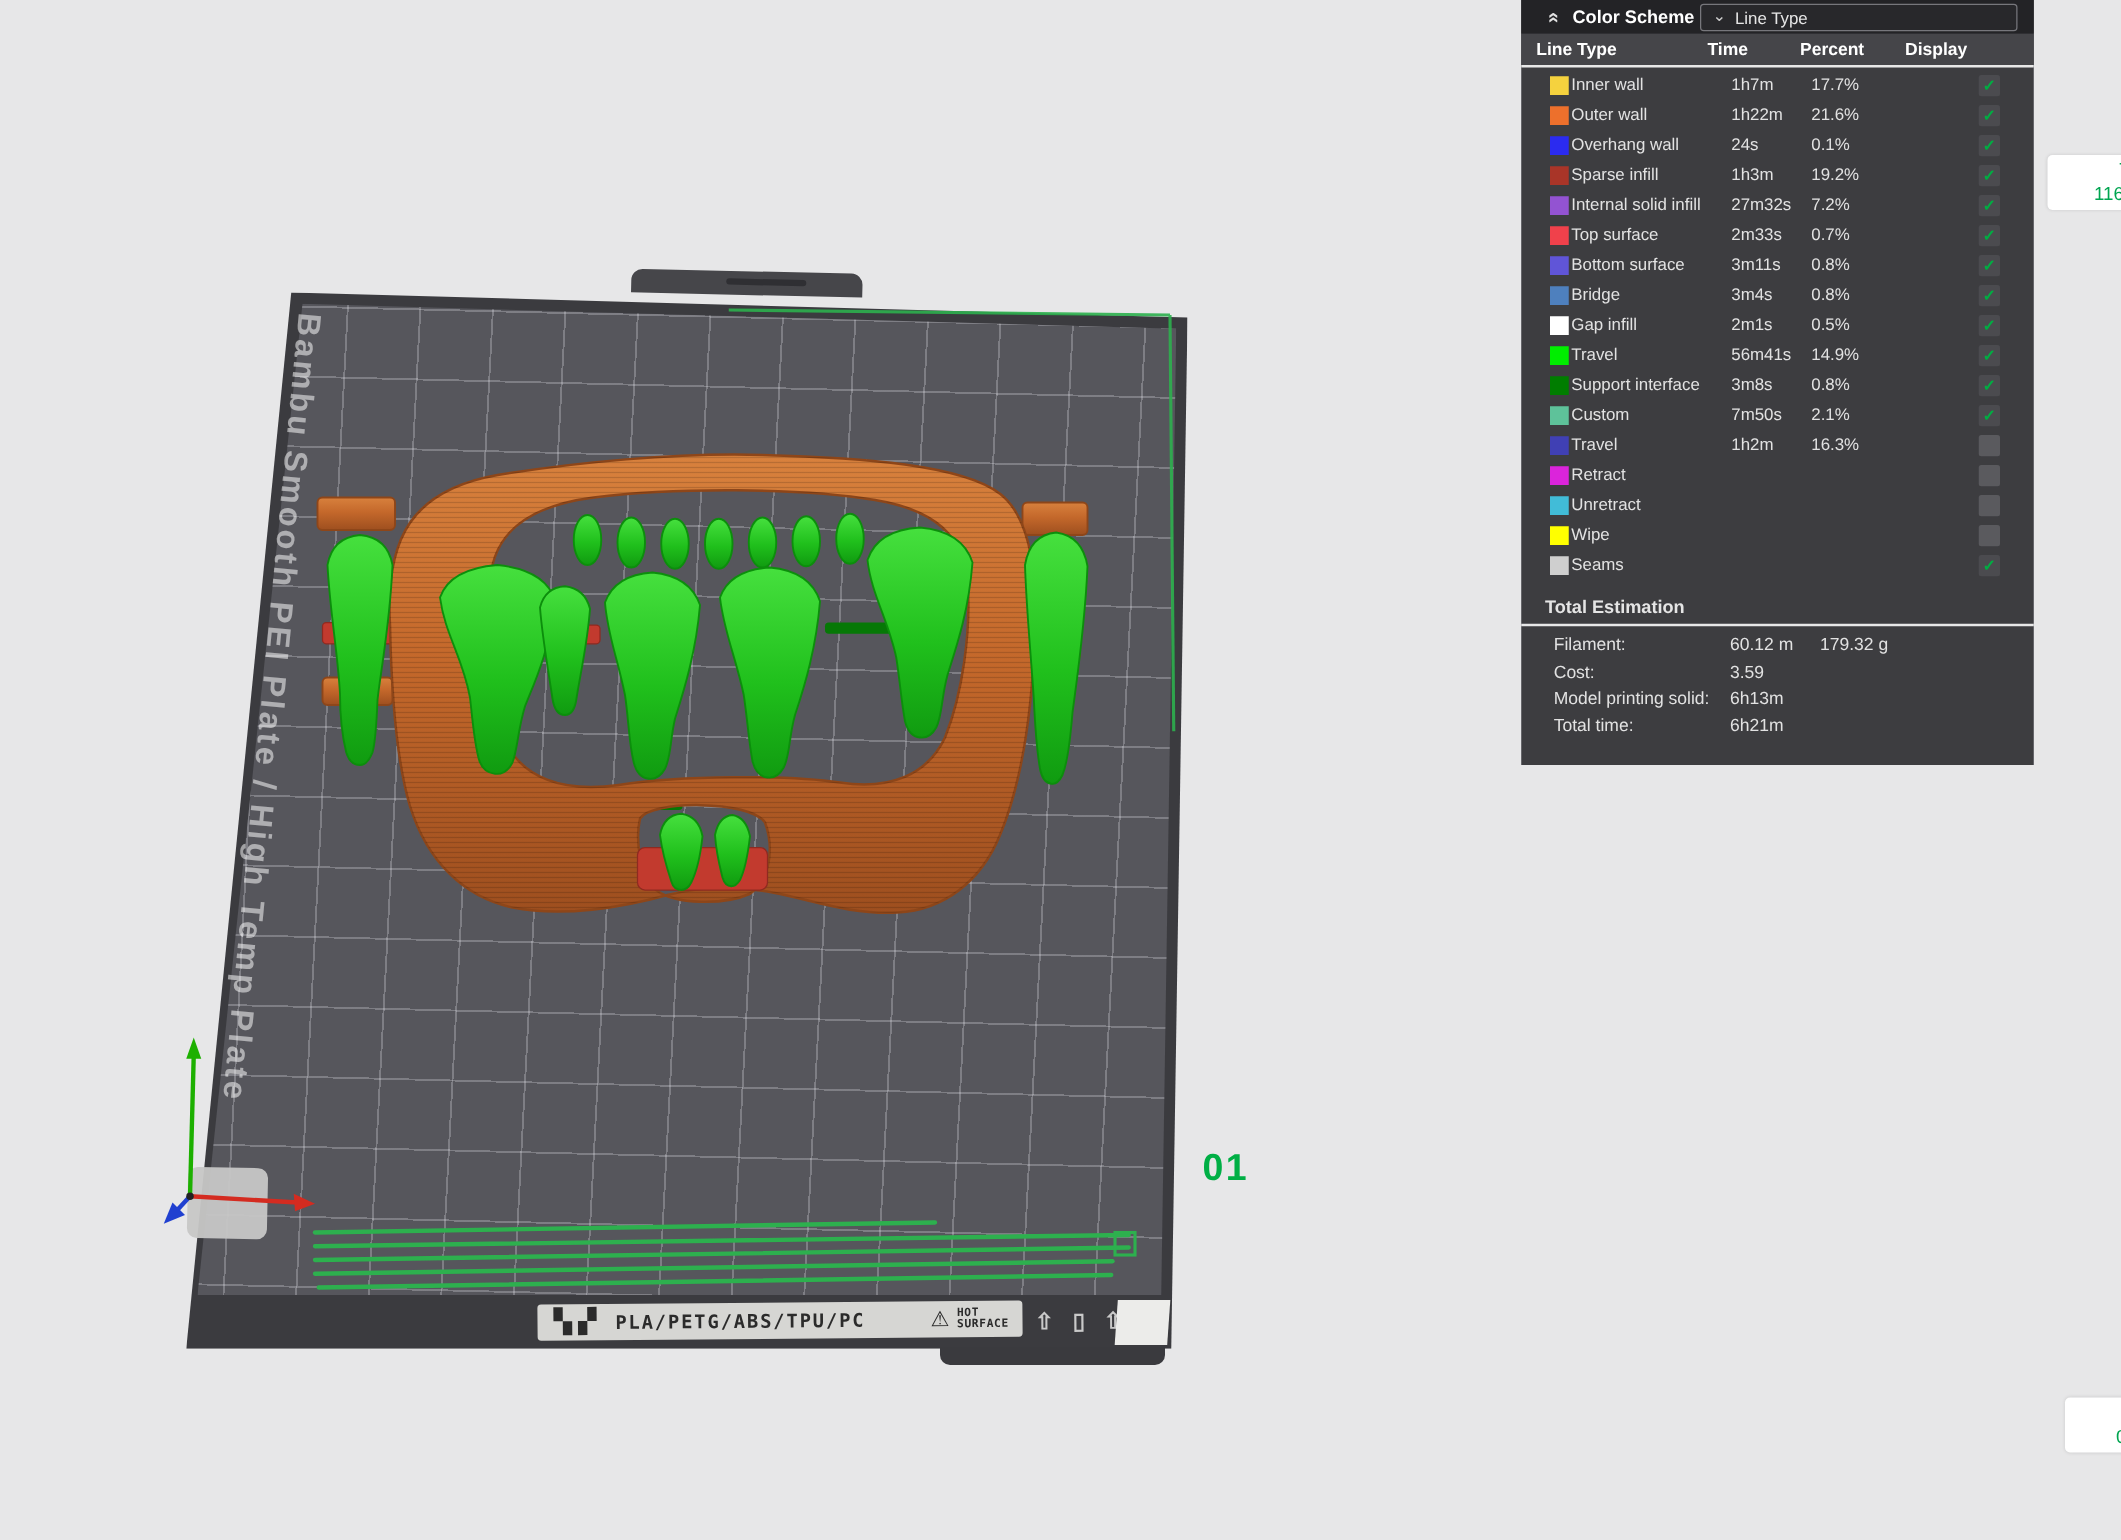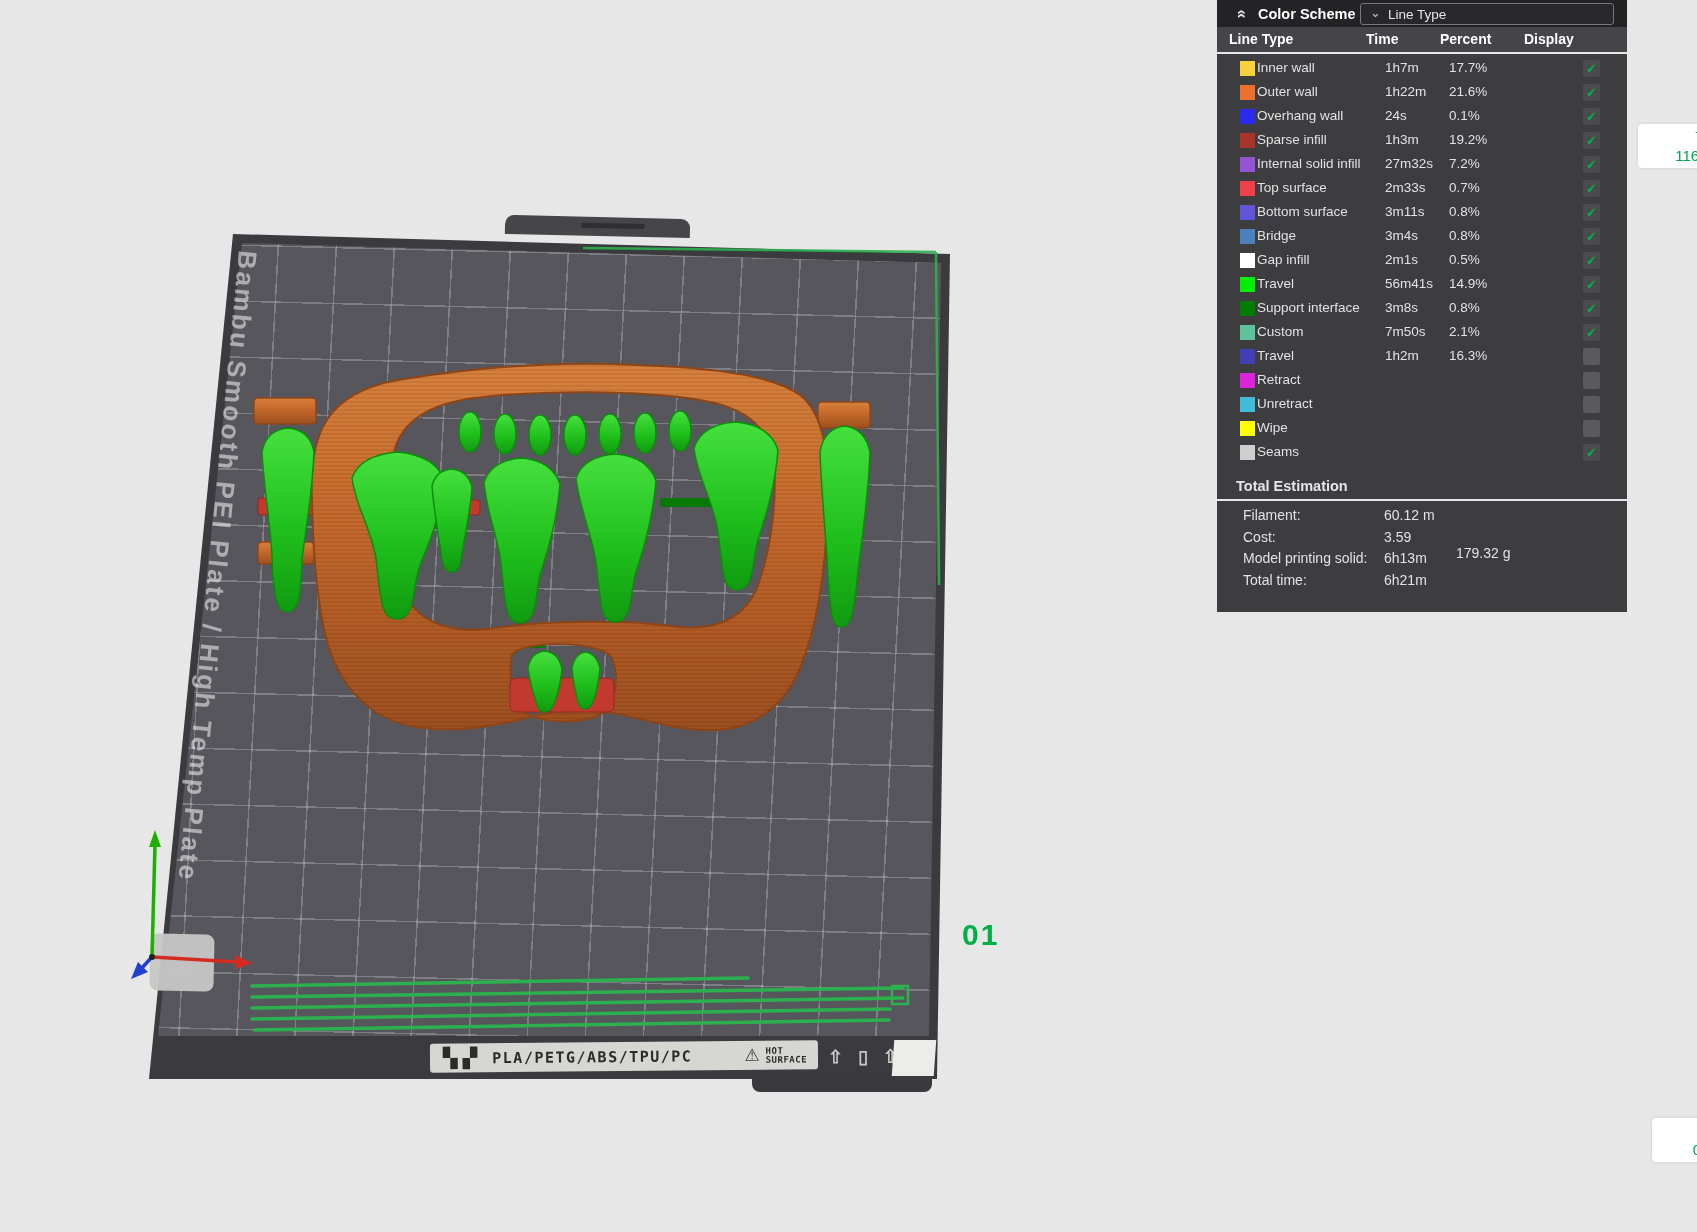--- a/index.html
+++ b/index.html
@@ -75,21 +75,21 @@
   .cb{position:absolute;left:366px;top:3px;width:17px;height:17px;border-radius:2px;
       text-align:center;line-height:17px;font-size:13px;font-weight:bold;cursor:pointer;}
   .cb.checked{background:#4B4B4F;color:#00AE42;}
   .cb.unchecked{background:#5A5A5E;color:transparent;}
   .te-title{margin-top:9px;height:25px;line-height:25px;padding-left:19px;
       font-weight:bold;color:#e5e5e5;font-size:14.5px;border-bottom:2px solid #E8E8E8;}
   .te-rows{padding-top:4px;}
   .te-row{position:relative;height:21.5px;color:#E2E2E2;font-size:14px;}
   .te-lbl{position:absolute;left:26px;top:2px;}
   .te-v1{position:absolute;left:167px;top:2px;}
-  .te-v2{position:absolute;left:239px;top:2px;margin-top:38px;}
+  .te-v2{position:absolute;left:239px;top:2px;}
 
   
   .tip{position:absolute;background:#FFF;border-radius:4px;color:#00A550;text-align:right;
     font-size:15px;line-height:19px;padding:3px 6px 3px 12px;z-index:11;box-shadow:0 0 3px rgba(0,0,0,.12);}
   .tip-top{left:1638px;top:124px;width:70px;}
   .tip-bottom{left:1652px;top:1118px;width:58px;}
 </style>
 </head>
 <body>
 

